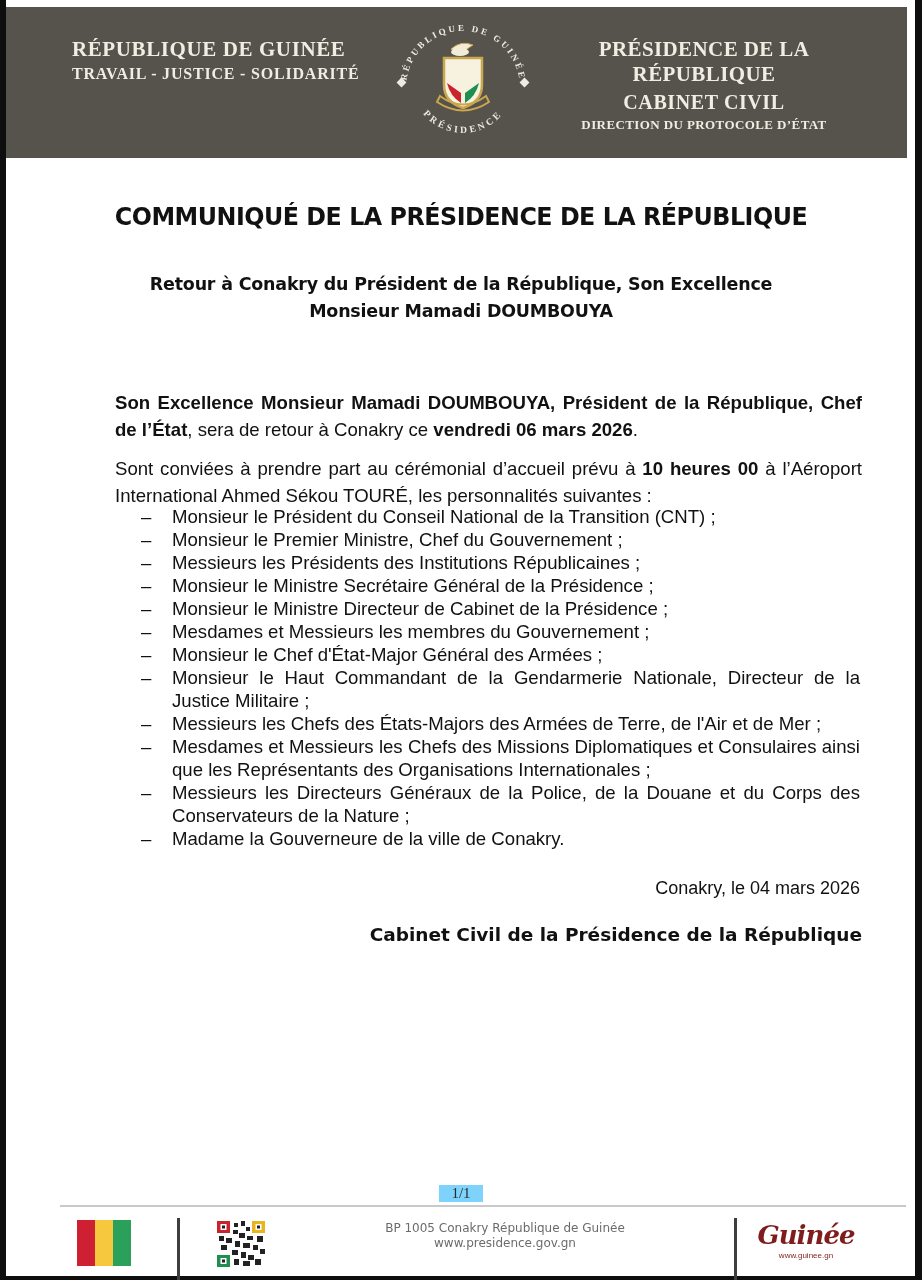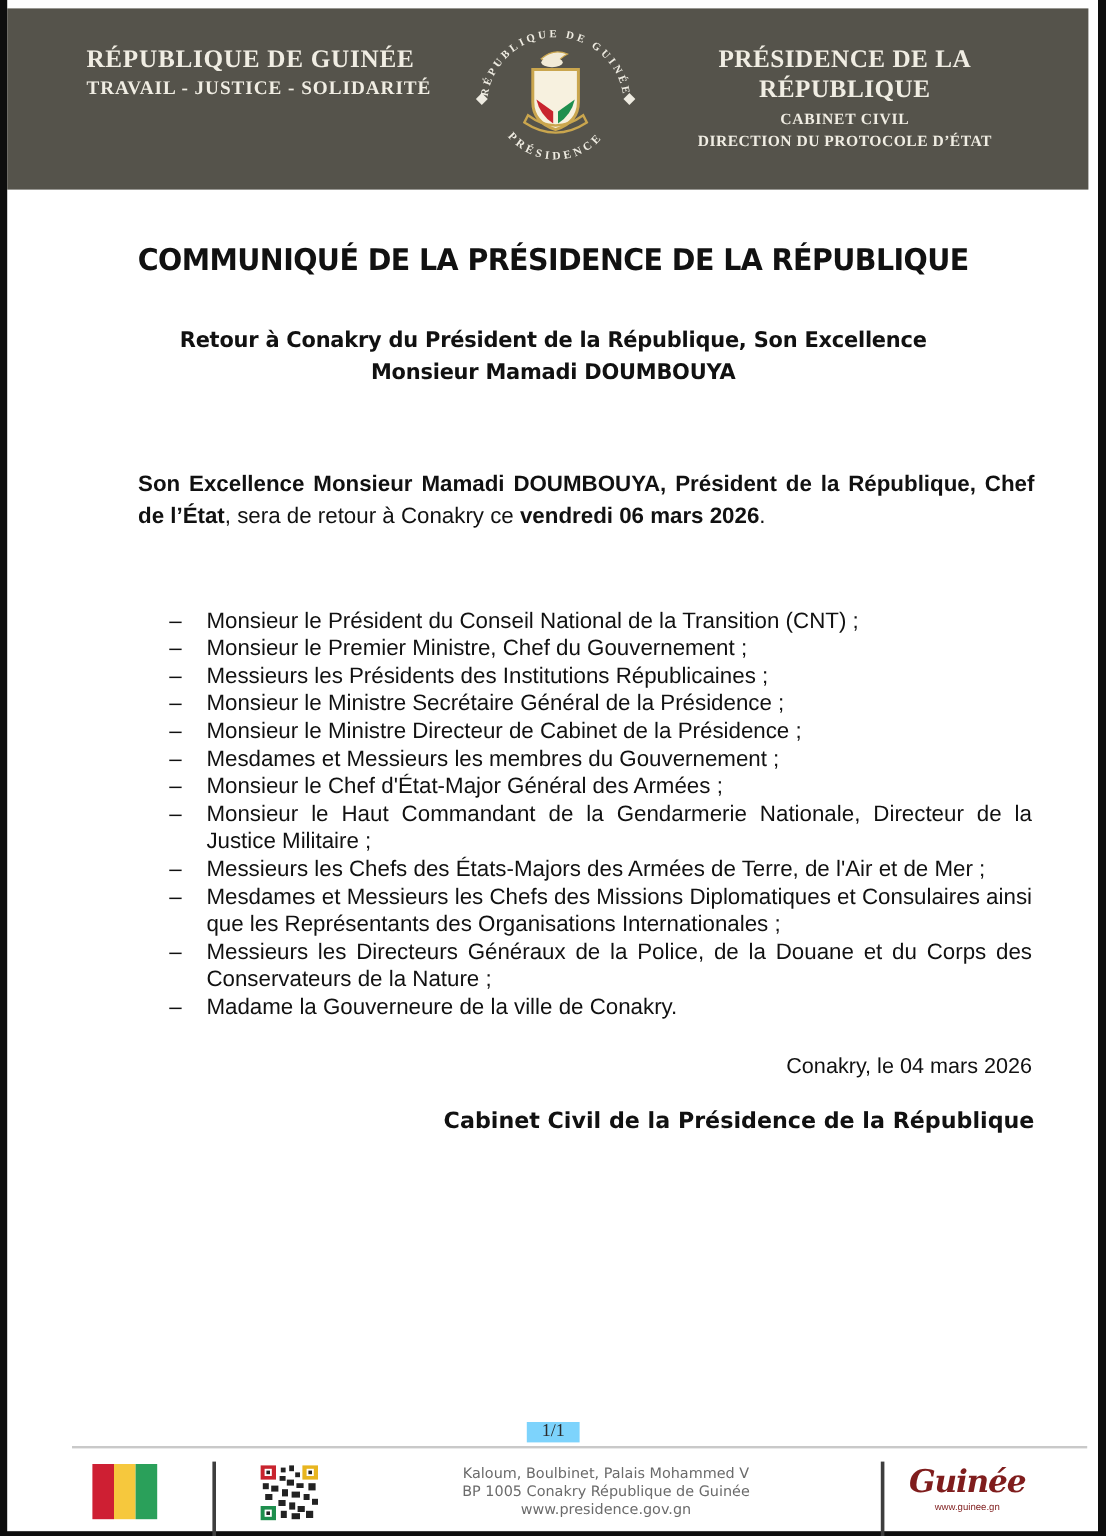--- a/index.html
+++ b/index.html
@@ -12,21 +12,21 @@
 
   
   .band{position:absolute;left:6px;right:15px;top:7px;height:151px;background:#55534b;}
   .band-left{position:absolute;left:66px;top:30px;color:#f0ede3;
              font-family:"Liberation Serif",serif;font-weight:bold;}
   .band-left-l1{font-size:21px;letter-spacing:.6px;}
   .band-left-l2{font-size:16px;letter-spacing:.8px;margin-top:3px;}
   .band-right{position:absolute;right:38px;top:30px;width:330px;text-align:center;color:#f0ede3;
               font-family:"Liberation Serif",serif;font-weight:bold;}
   .band-right-l1{font-size:21px;letter-spacing:.4px;}
-  .band-right-l2{font-size:13px;letter-spacing:.6px;margin-top:4px;}
+  .band-right-l2{font-size:20px;letter-spacing:.6px;margin-top:4px;}
   .band-right-l3{font-size:13px;letter-spacing:.4px;margin-top:3px;}
   .seal{position:absolute;left:382px;top:1px;width:150px;height:150px;}
 
   
   .doc-title{position:absolute;top:185px;left:40px;right:40px;text-align:center;
              font-family:"DejaVu Sans",sans-serif;font-weight:bold;font-size:25px;
              letter-spacing:-.5px;transform:scaleX(.95);}
   .doc-subtitle{position:absolute;top:255px;left:106px;right:106px;text-align:center;
              font-family:"DejaVu Sans",sans-serif;font-weight:bold;font-size:18px;
              line-height:27px;letter-spacing:-.2px;transform:scaleX(.97);}
@@ -107,20 +107,21 @@
       <div class="band-right-l1">PRÉSIDENCE DE LA RÉPUBLIQUE</div>
       <div class="band-right-l2">CABINET CIVIL</div>
       <div class="band-right-l3">DIRECTION DU PROTOCOLE D’ÉTAT</div>
     </div>
   </header>
 
   <h1 class="doc-title">COMMUNIQUÉ DE LA PRÉSIDENCE DE LA RÉPUBLIQUE</h1>
   <h2 class="doc-subtitle">Retour à Conakry du Président de la République, Son Excellence Monsieur Mamadi DOUMBOUYA</h2>
 
   <p class="para para-1"><b>Son Excellence Monsieur Mamadi DOUMBOUYA, Président de la République, Chef de l’État</b><span>, sera de retour à Conakry ce </span><b>vendredi 06 mars 2026</b><span>.</span></p>
+  <p class="para para-2"><span>Sont conviées à prendre part au cérémonial d’accueil prévu à </span><b>10 heures 00</b><span> à l’Aéroport International Ahmed Sékou TOURÉ, les personnalités suivantes :</span></p>
 
   <div class="list">
       <div class="li">
         <span class="dash">–</span>
         <span class="li-text">Monsieur le Président du Conseil National de la Transition (CNT) ;</span>
       </div>
       <div class="li">
         <span class="dash">–</span>
         <span class="li-text">Monsieur le Premier Ministre, Chef du Gouvernement ;</span>
       </div>
@@ -212,21 +213,20 @@
           <rect x="24" y="31" width="5" height="6"></rect>
         <rect x="31" y="34" width="6" height="5"></rect>
           <rect x="17" y="38" width="5" height="6"></rect>
         <rect x="26" y="40" width="7" height="5"></rect>
           <rect x="38" y="38" width="6" height="6"></rect>
       </g>
     </svg>
   </div>
 
   <div class="addr">
-    <div>Kaloum, Boulbinet, Palais Mohammed V</div>
     <div>BP 1005 Conakry République de Guinée</div>
     <div>www.presidence.gov.gn</div>
   </div>
 
   <div class="fdiv fdiv-2"></div>
 
   <div class="logo" style="color: #7f1d1d;">
     <div class="logo-text">Guinée</div>
     <div class="logo-sub">www.guinee.gn</div>
   </div>

